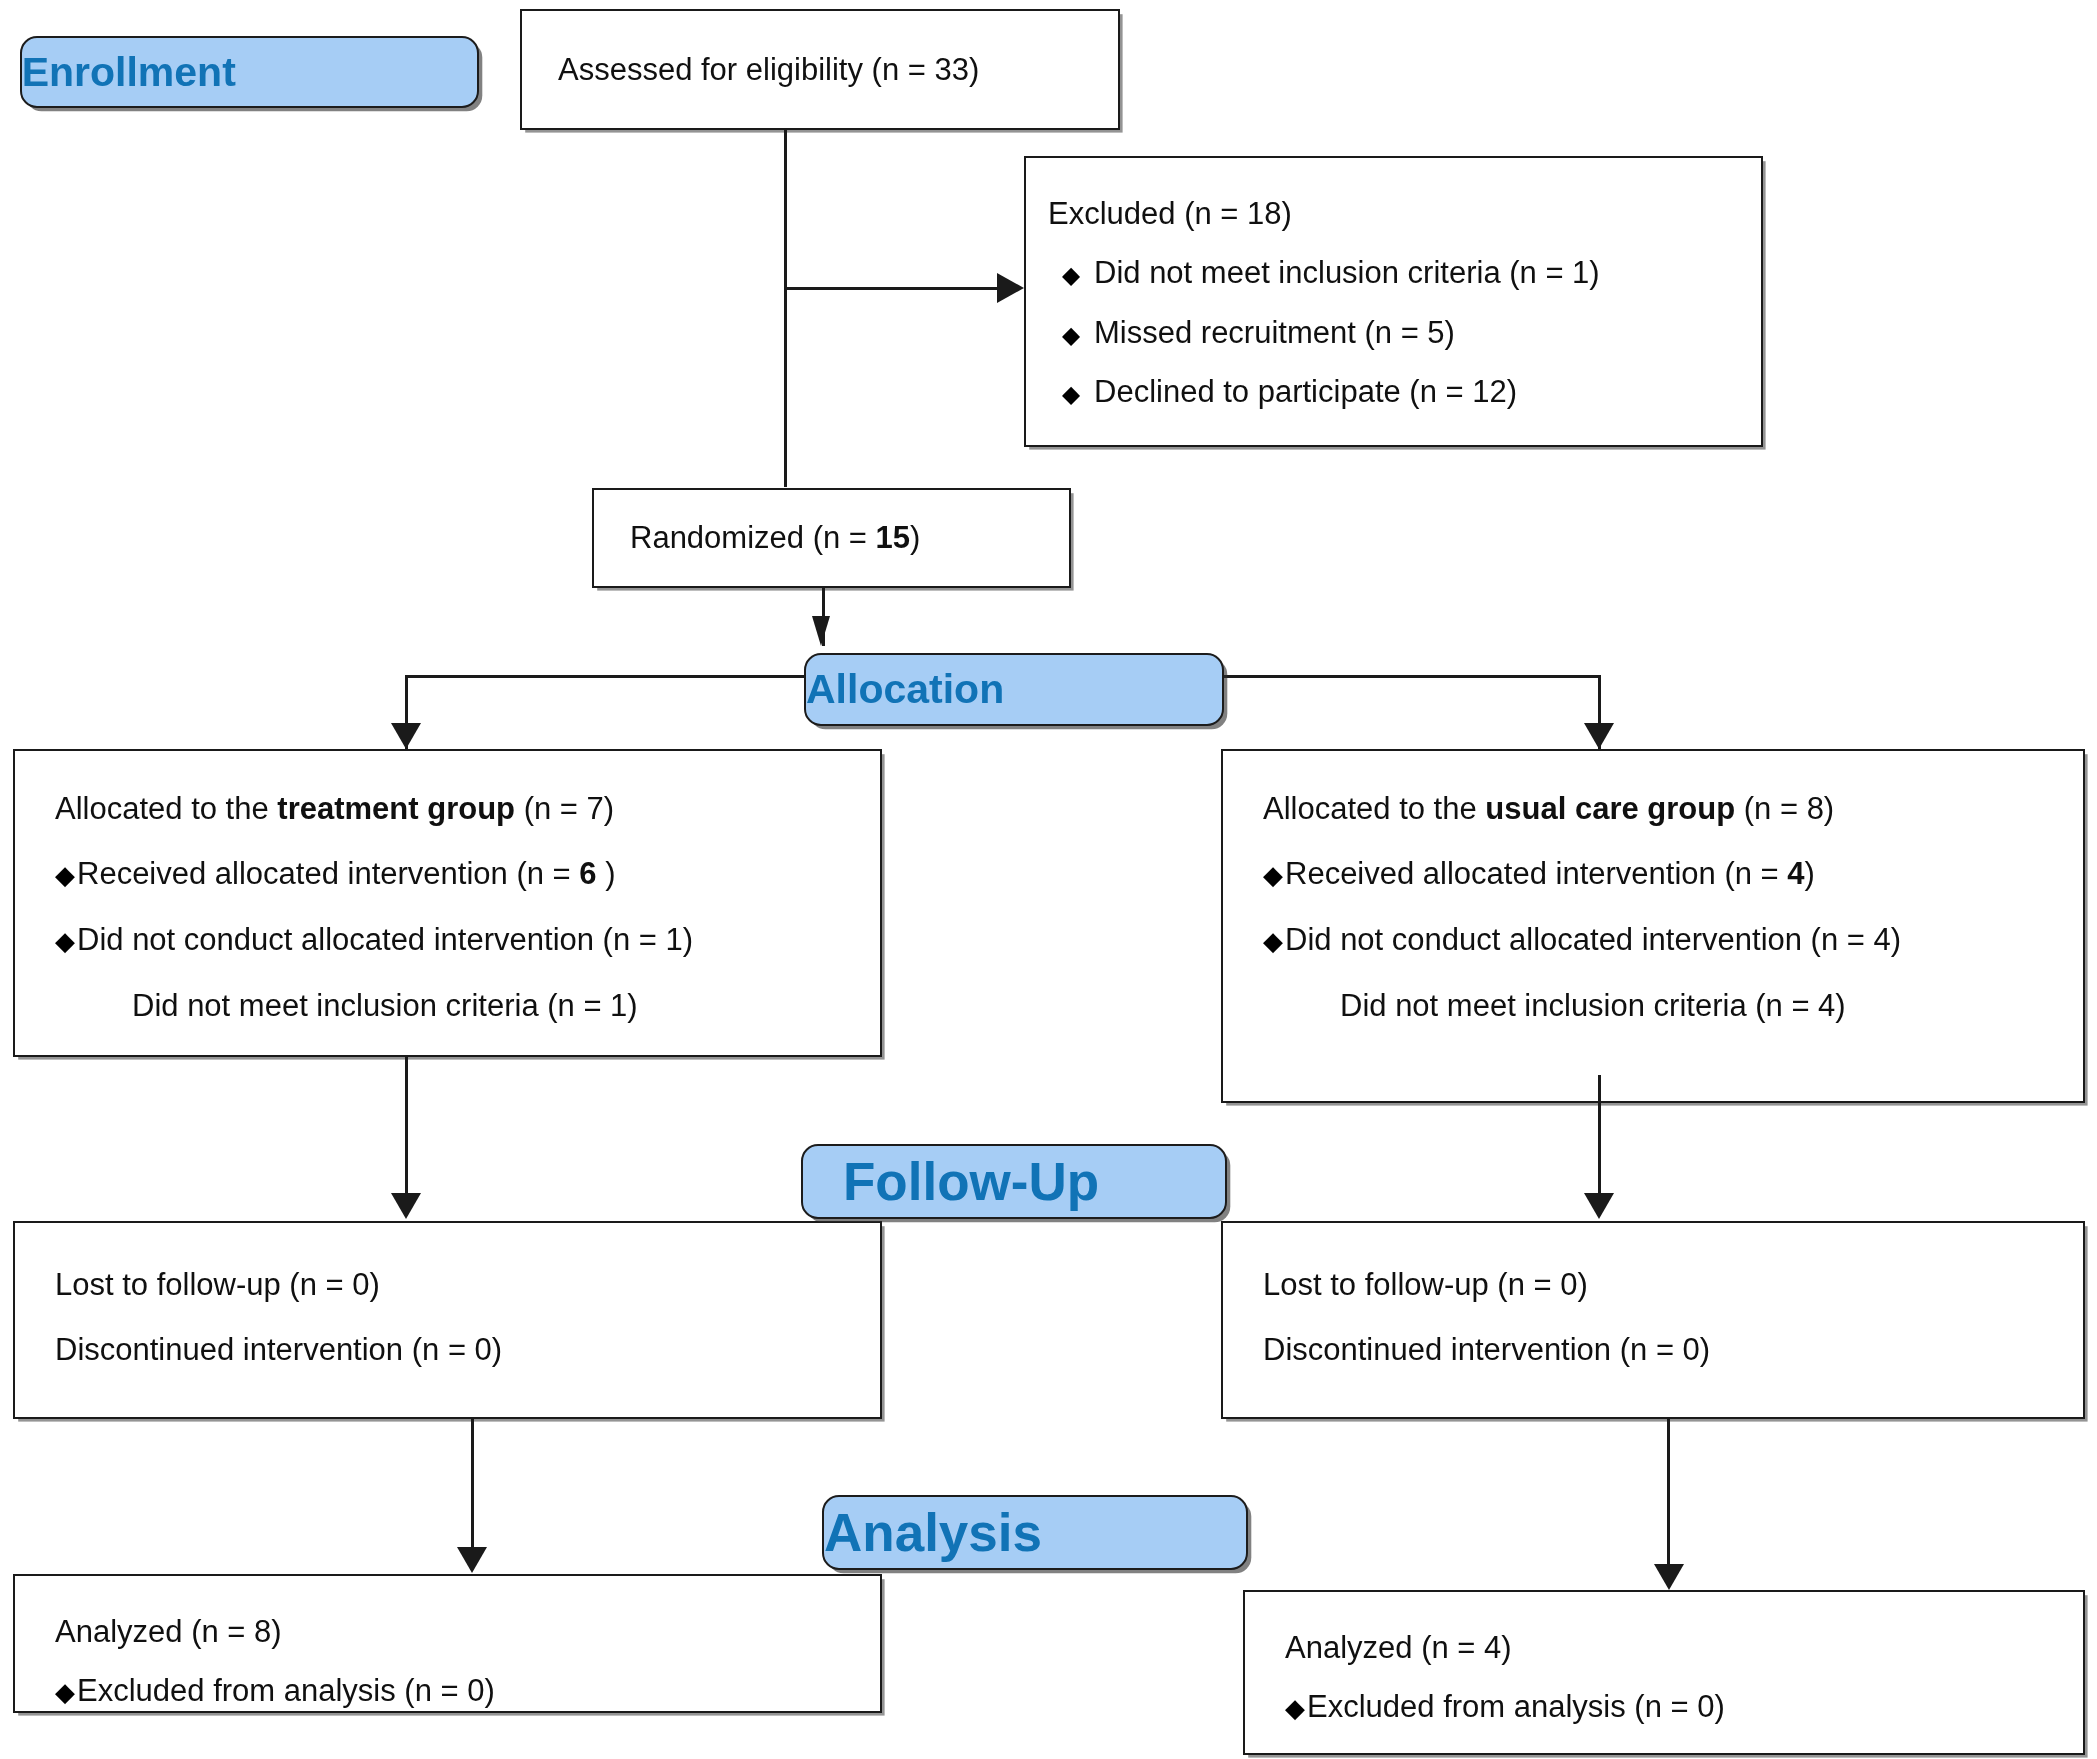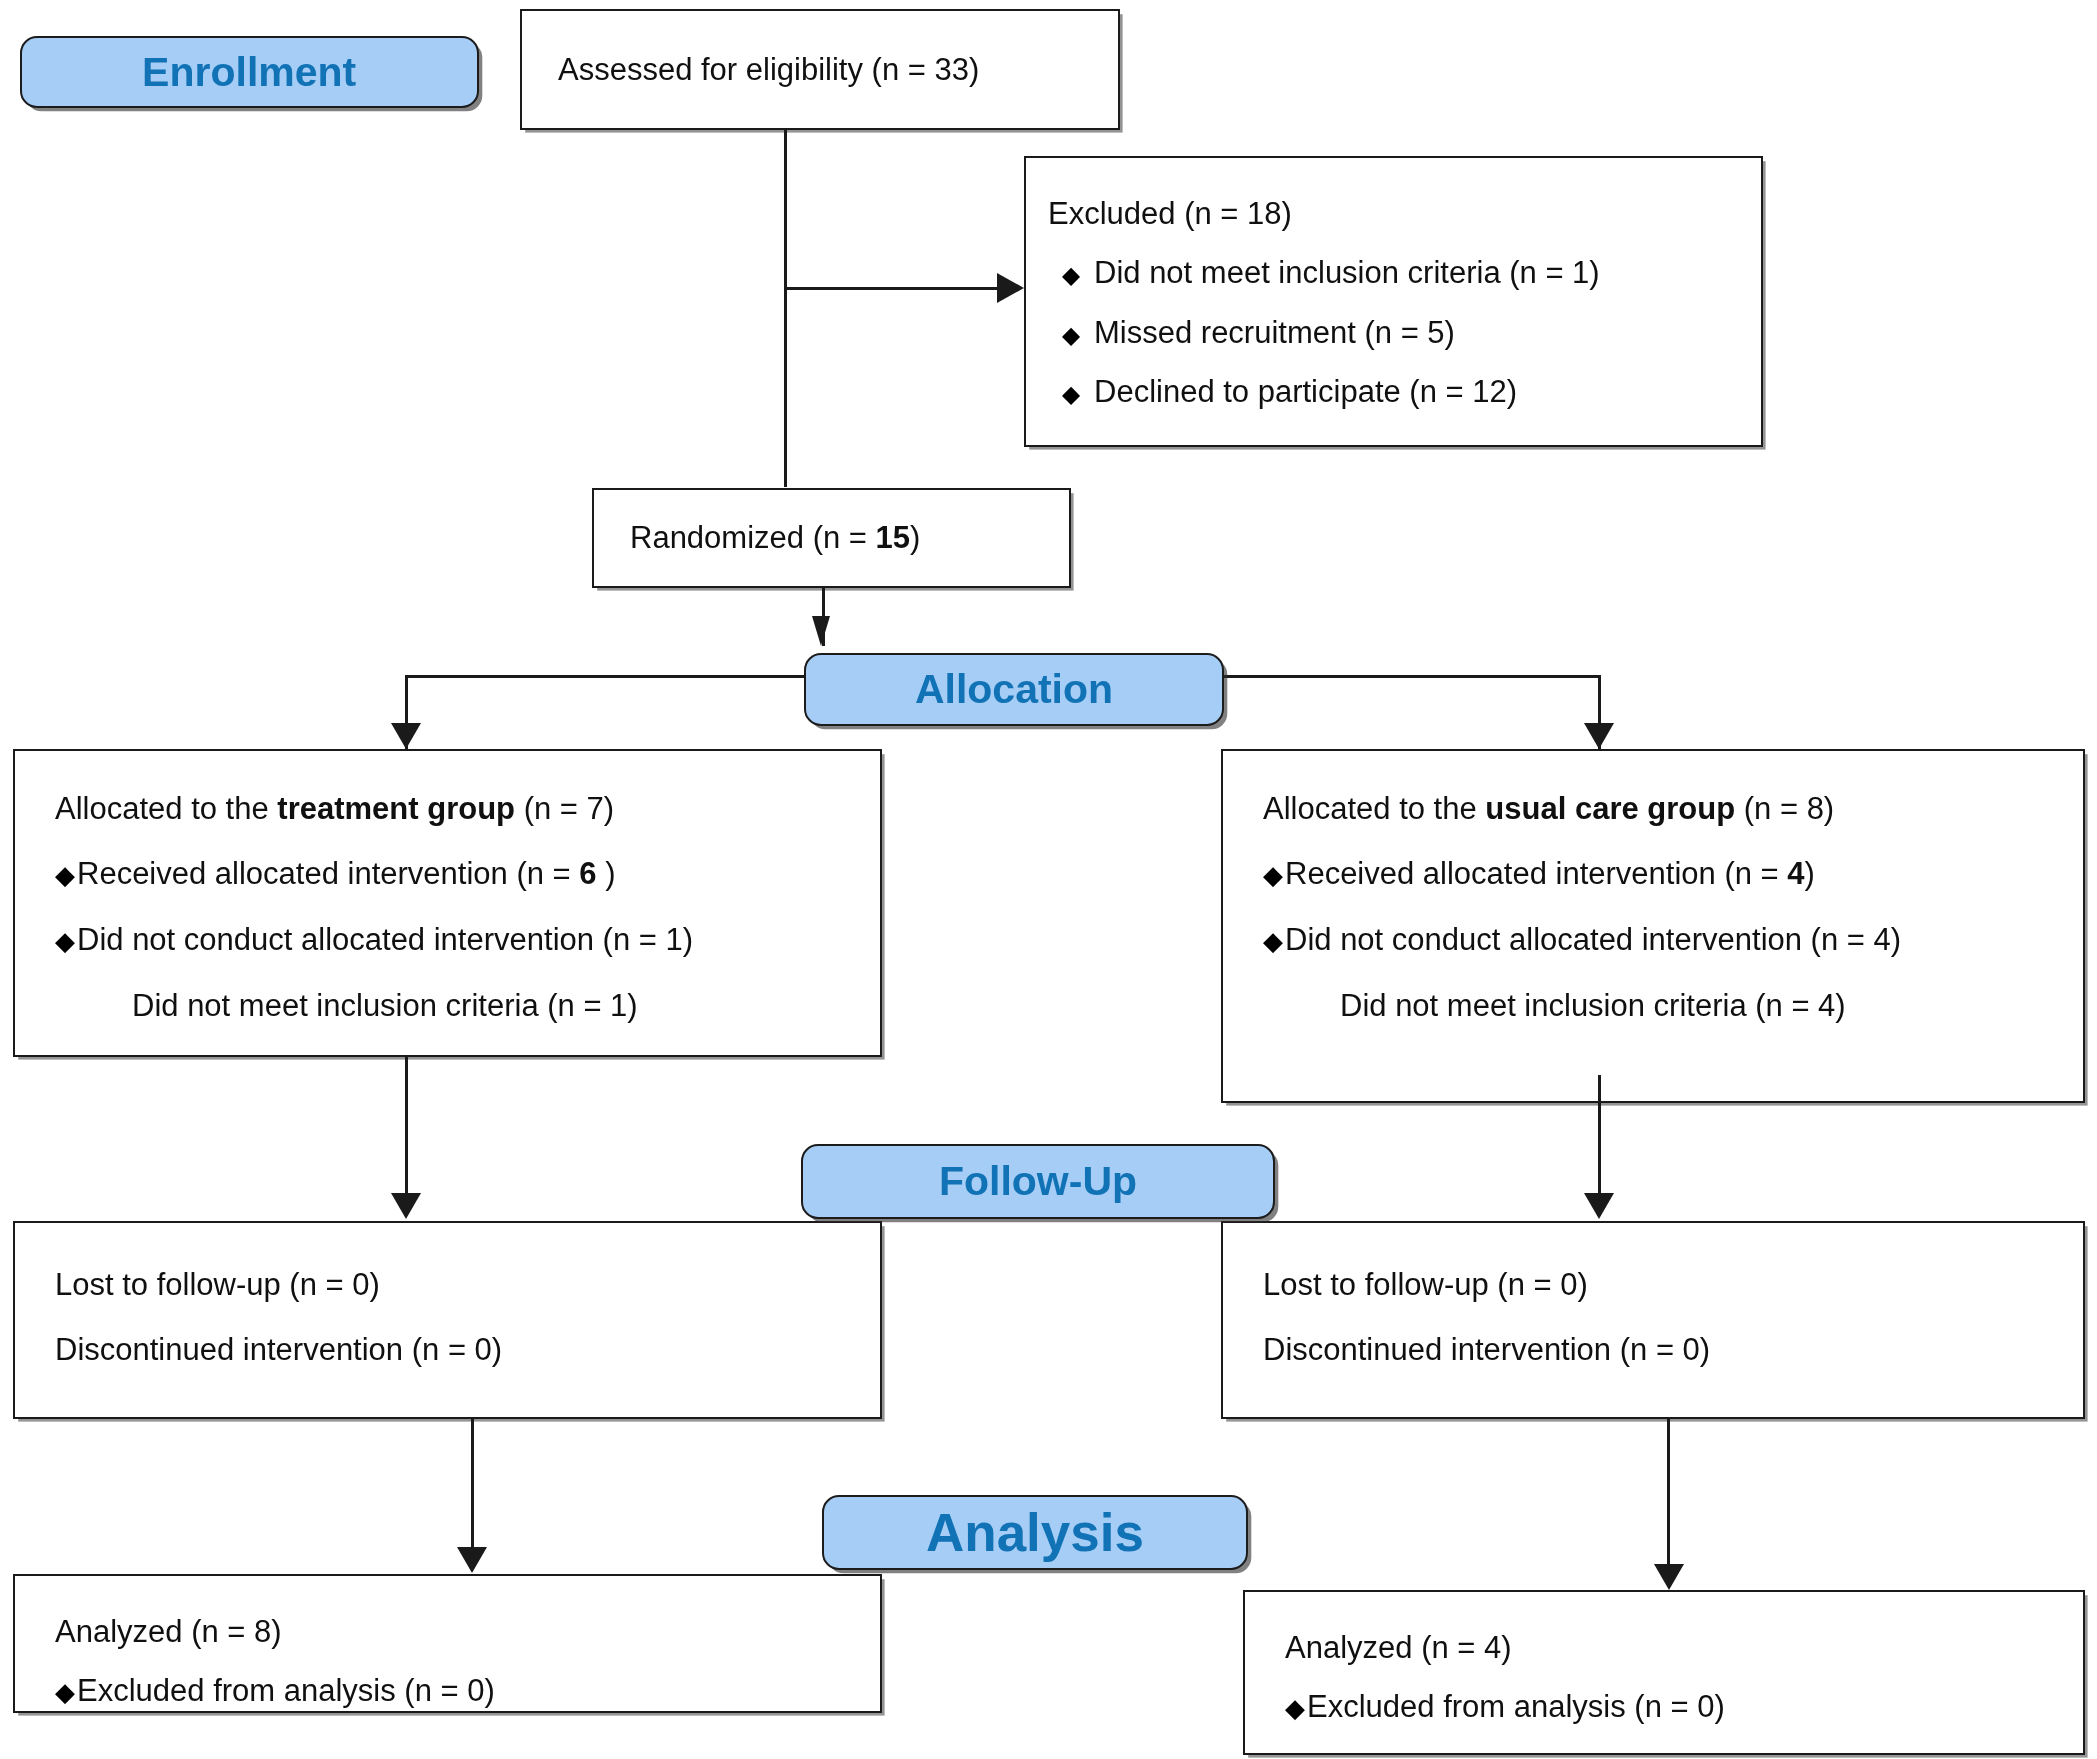--- a/index.html
+++ b/index.html
@@ -45,21 +45,20 @@
   b{font-weight:bold;}
   
   .pill{
     position:absolute;
     background:#A6CDF5;
     border:2.6px solid #1c1c1c;
     border-radius:17px;
     box-sizing:border-box;
     display:flex;
     align-items:center;
-    justify-content:center;
     color:#1173B6;
     font-weight:bold;
     box-shadow:4.6px 4.6px 0 -1.3px rgba(45,45,45,0.6);
     z-index:6;
   }
   
   .vline{position:absolute;background:#1a1a1a;width:2.6px;z-index:1;}
   .hline{position:absolute;background:#1a1a1a;height:2.6px;z-index:1;}
   .arrow-down{
     position:absolute;
@@ -155,21 +154,21 @@
       <span class="bullet">◆</span><span>Did not conduct allocated intervention (n = 4)</span>
     </p>
     <p class="gap indent">Did not meet inclusion criteria (n = 4)</p>
   </div>
 
   <div class="vline" style="left:405px;top:1057px;height:138px;"></div>
   <div class="arrow-down" style="left:391px;top:1193px;"></div>
   <div class="vline" style="left:1598px;top:1075px;height:119px;"></div>
   <div class="arrow-down" style="left:1584px;top:1193px;"></div>
 
-  <div class="pill" style="left:801px;top:1144px;width:474px;height:75px;font-size:41px;">
+  <div class="pill" style="left:801px;top:1144px;width:426px;height:75px;font-size:53px;padding-left:40px;">
     <span>Follow-Up</span>
   </div>
 
   <div class="box" style="left:13px;top:1221px;width:869px;height:198px;padding:27.5px 26px;">
     <p>Lost to follow-up (n = 0)</p>
     <p class="gap">Discontinued intervention (n = 0)</p>
   </div>
 
   <div class="box" style="left:1221px;top:1221px;width:864px;height:198px;padding:27.5px 26px;">
     <p>Lost to follow-up (n = 0)</p>

